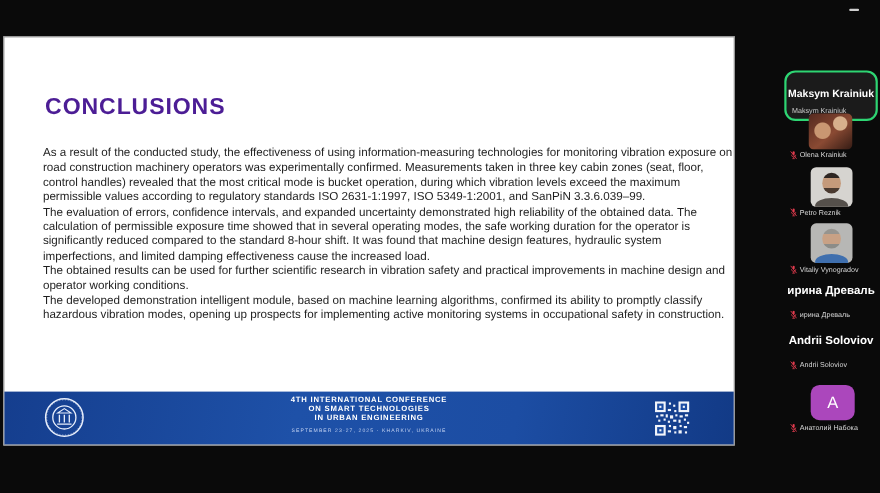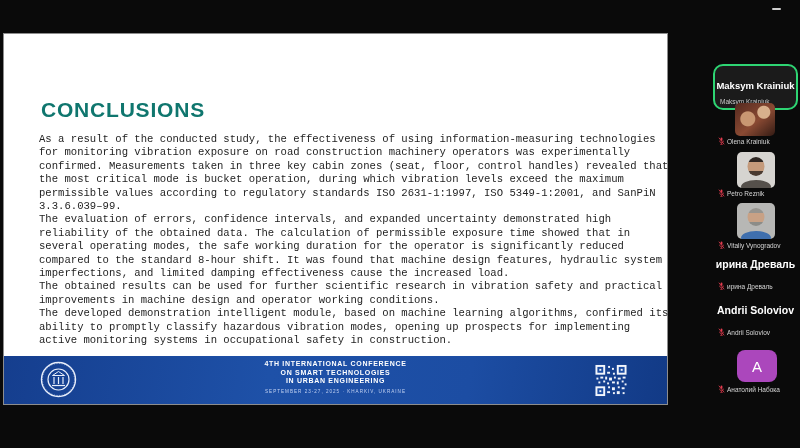--- a/index.html
+++ b/index.html
@@ -2,25 +2,25 @@
 <html><head>
 <meta charset="utf-8">
 <style>
   html,body{margin:0;padding:0;background:#000;}
   .screen{position:relative;width:800px;height:448px;background:#0a0a0a;overflow:hidden;
           font-family:"Liberation Sans","DejaVu Sans",sans-serif;}
 
   
   .slide{position:absolute;left:3px;top:33px;width:665px;height:372px;background:#ffffff;
          border:1px solid #8d8d8d;box-sizing:border-box;}
-  .slide-title{position:absolute;left:37px;top:64px;font-size:21px;font-weight:800;
-               letter-spacing:.8px;color:#0f766e;}
+  .slide-title{position:absolute;left:37px;top:52px;font-size:21px;font-weight:800;
+               letter-spacing:.8px;color:#4c1d95;}
   .slide-body{position:absolute;left:35px;top:99px;width:630px;font-size:10.6px;
               line-height:13.4px;color:#1e1e1e;}
-  .slide-body p{margin:0;font-family:Liberation Mono, monospace;}
+  .slide-body p{margin:0;}
 
   
   .banner{position:absolute;left:0;right:0;bottom:0;height:48px;
           background:linear-gradient(100deg,#153e8e 0%,#1e51a8 40%,#1c4da3 70%,#123a86 100%);}
   .banner-logo{position:absolute;left:36px;top:5px;width:37px;height:37px;}
   .banner-center{position:absolute;left:50%;top:4px;transform:translateX(-50%);
                  text-align:center;color:#fff;white-space:nowrap;}
   .banner-center .conf-line{font-size:7px;font-weight:700;letter-spacing:.7px;line-height:8.6px;}
   .banner-center .conf-dates{margin-top:3px;font-size:4.6px;letter-spacing:1px;color:#c3d2f2;}
   .banner-qr{position:absolute;left:590px;top:8px;width:34px;height:33px;}

